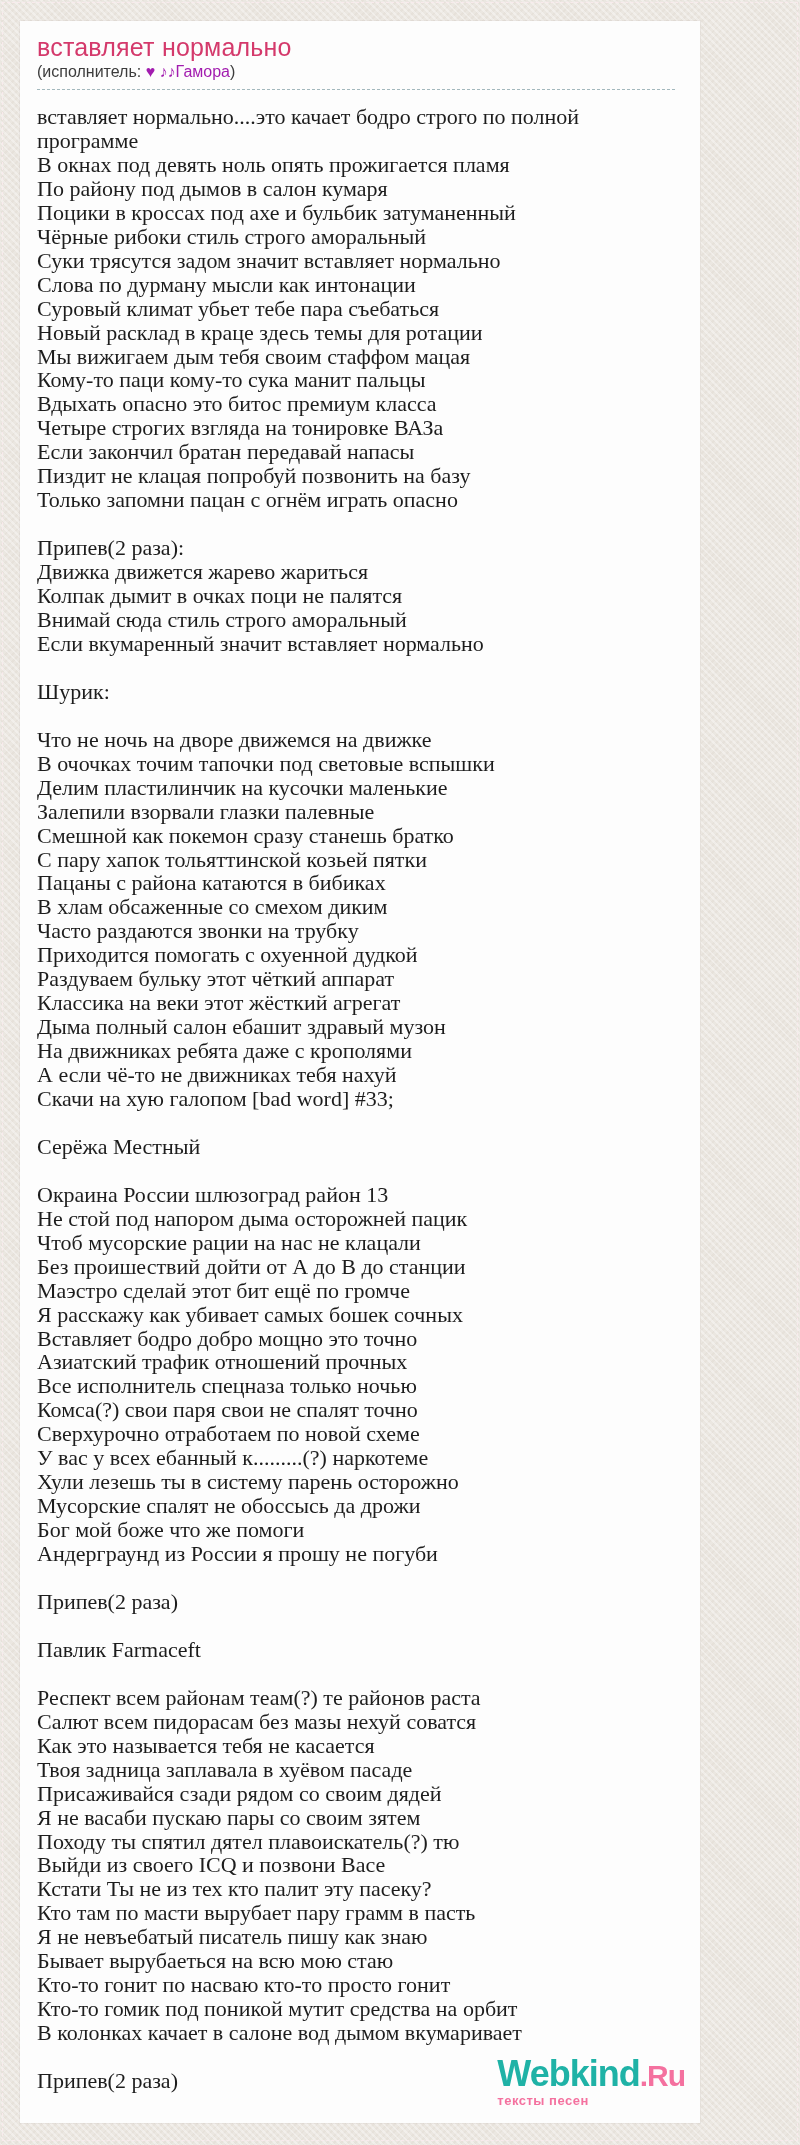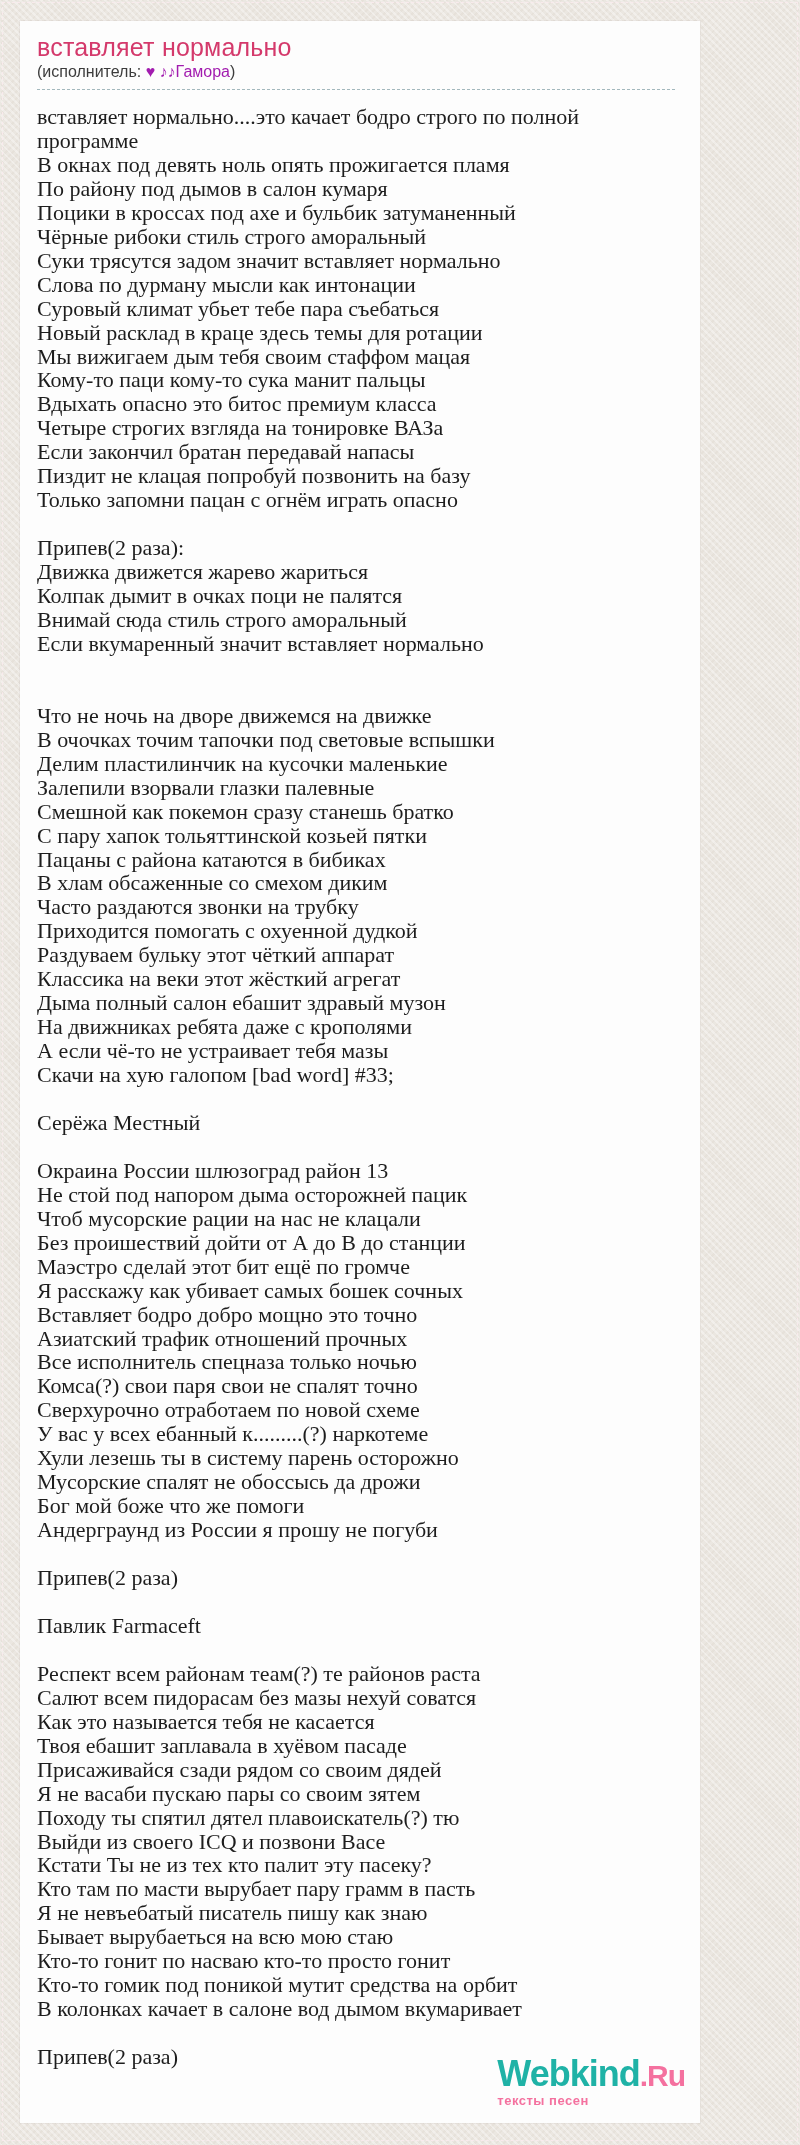--- a/index.html
+++ b/index.html
@@ -110,36 +110,37 @@
       <div class="line">Если закончил братан передавай напасы</div>
       <div class="line">Пиздит не клацая попробуй позвонить на базу</div>
       <div class="line">Только запомни пацан с огнём играть опасно</div>
       <div class="line"></div>
       <div class="line">Припев(2 раза):</div>
       <div class="line">Движка движется жарево жариться</div>
       <div class="line">Колпак дымит в очках поци не палятся</div>
       <div class="line">Внимай сюда стиль строго аморальный</div>
       <div class="line">Если вкумаренный значит вставляет нормально</div>
       <div class="line"></div>
+      <div class="line">Шурик:</div>
       <div class="line"></div>
       <div class="line">Что не ночь на дворе движемся на движке</div>
       <div class="line">В очочках точим тапочки под световые вспышки</div>
       <div class="line">Делим пластилинчик на кусочки маленькие</div>
       <div class="line">Залепили взорвали глазки палевные</div>
       <div class="line">Смешной как покемон сразу станешь братко</div>
       <div class="line">С пару хапок тольяттинской козьей пятки</div>
       <div class="line">Пацаны с района катаются в бибиках</div>
       <div class="line">В хлам обсаженные со смехом диким</div>
       <div class="line">Часто раздаются звонки на трубку</div>
       <div class="line">Приходится помогать с охуенной дудкой</div>
       <div class="line">Раздуваем бульку этот чёткий аппарат</div>
       <div class="line">Классика на веки этот жёсткий агрегат</div>
       <div class="line">Дыма полный салон ебашит здравый музон</div>
       <div class="line">На движниках ребята даже с крополями</div>
-      <div class="line">А если чё-то не устраивает тебя мазы</div>
+      <div class="line">А если чё-то не движниках тебя нахуй</div>
       <div class="line">Скачи на хую галопом [bad word] #33;</div>
       <div class="line"></div>
       <div class="line">Серёжа Местный</div>
       <div class="line"></div>
       <div class="line">Окраина России шлюзоград район 13</div>
       <div class="line">Не стой под напором дыма осторожней пацик</div>
       <div class="line">Чтоб мусорские рации на нас не клацали</div>
       <div class="line">Без проишествий дойти от А до В до станции</div>
       <div class="line">Маэстро сделай этот бит ещё по громче</div>
       <div class="line">Я расскажу как убивает самых бошек сочных</div>
@@ -154,21 +155,21 @@
       <div class="line">Бог мой боже что же помоги</div>
       <div class="line">Андерграунд из России я прошу не погуби</div>
       <div class="line"></div>
       <div class="line">Припев(2 раза)</div>
       <div class="line"></div>
       <div class="line">Павлик Farmaceft</div>
       <div class="line"></div>
       <div class="line">Респект всем районам теам(?) те районов раста</div>
       <div class="line">Салют всем пидорасам без мазы нехуй соватся</div>
       <div class="line">Как это называется тебя не касается</div>
-      <div class="line">Твоя ебашит заплавала в хуёвом пасаде</div>
+      <div class="line">Твоя задница заплавала в хуёвом пасаде</div>
       <div class="line">Присаживайся сзади рядом со своим дядей</div>
       <div class="line">Я не васаби пускаю пары со своим зятем</div>
       <div class="line">Походу ты спятил дятел плавоискатель(?) тю</div>
       <div class="line">Выйди из своего ICQ и позвони Васе</div>
       <div class="line">Кстати Ты не из тех кто палит эту пасеку?</div>
       <div class="line">Кто там по масти вырубает пару грамм в пасть</div>
       <div class="line">Я не невъебатый писатель пишу как знаю</div>
       <div class="line">Бывает вырубаеться на всю мою стаю</div>
       <div class="line">Кто-то гонит по насваю кто-то просто гонит</div>
       <div class="line">Кто-то гомик под поникой мутит средства на орбит</div>

